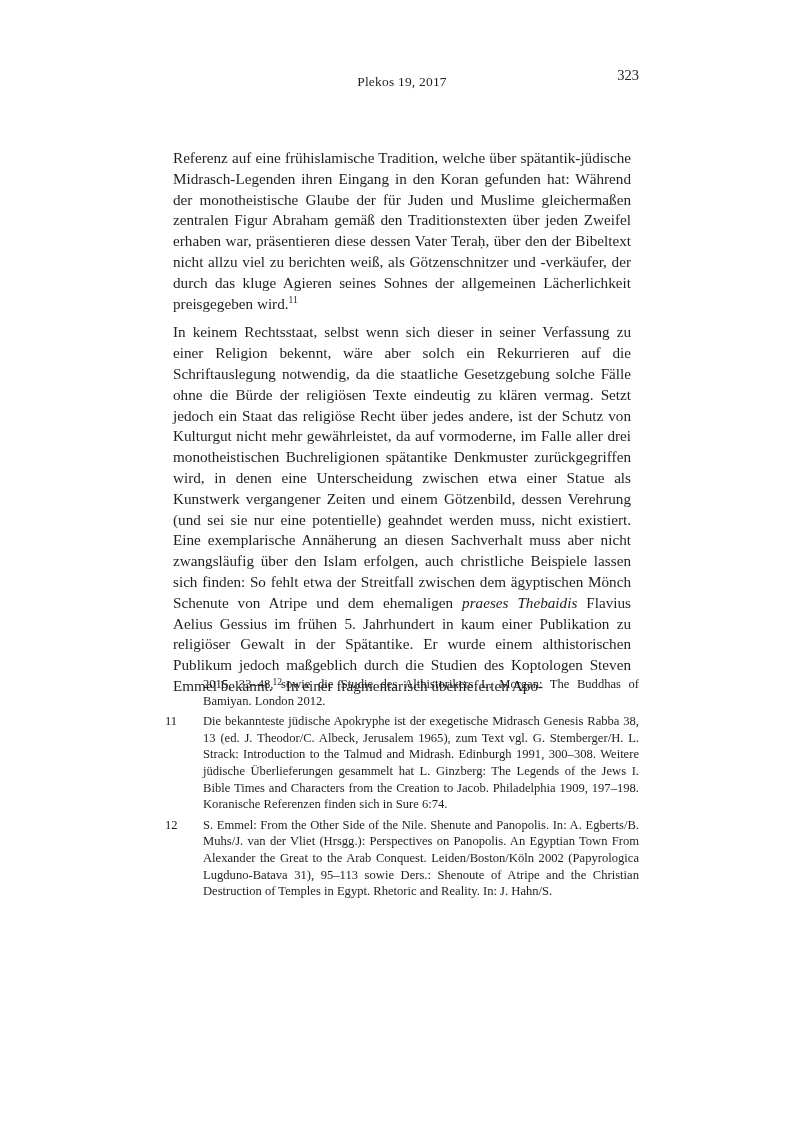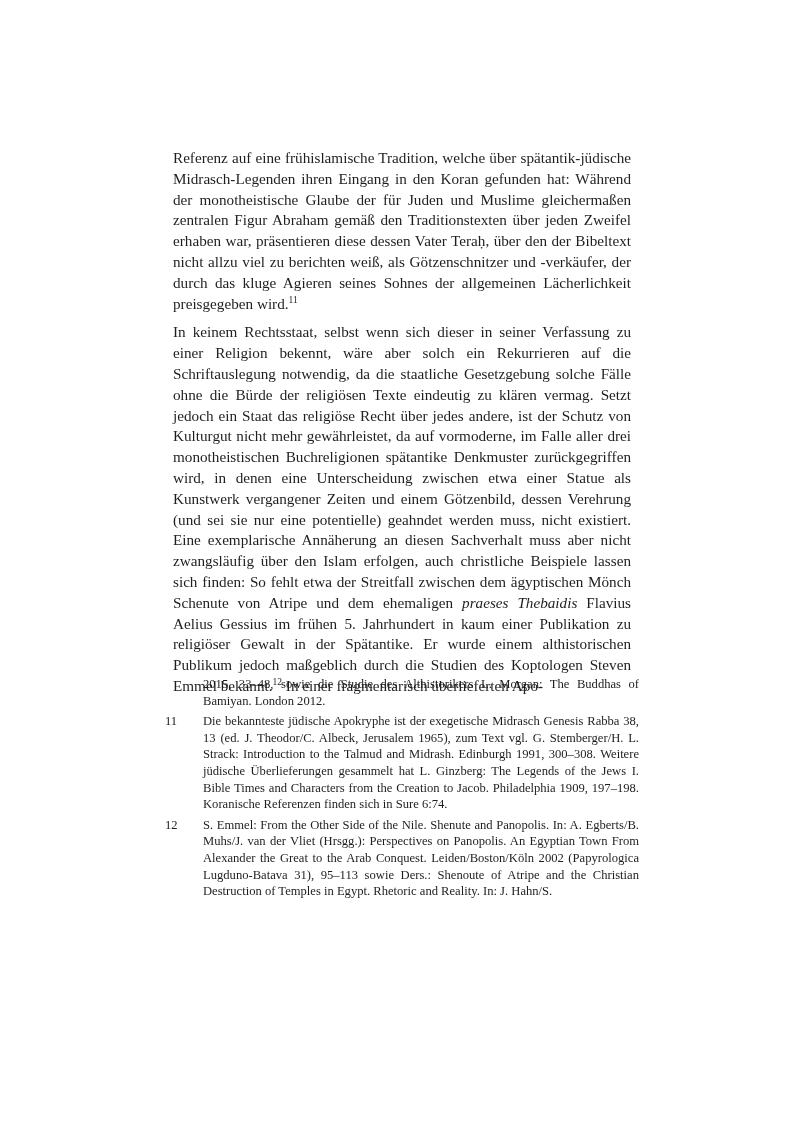--- a/index.html
+++ b/index.html
@@ -75,20 +75,24 @@
     flex: 1;
     text-align: justify;
     hyphens: auto;
   }
 </style>
 </head>
 <body>
 
 <div class="page">
 
+  <header class="page-header">
+    <div class="journal-line">Plekos 19, 2017</div>
+    <div class="page-number">323</div>
+  </header>
 
   <main class="body-text">
     <p class="para"><span>Referenz auf eine frühislamische Tradition, welche über spätantik-jüdische Midrasch-Legenden ihren Eingang in den Koran gefunden hat: Während der monotheistische Glaube der für Juden und Muslime gleichermaßen zentralen Figur Abraham gemäß den Traditionstexten über jeden Zweifel erhaben war, präsentieren diese dessen Vater Teraḥ, über den der Bibeltext nicht allzu viel zu berichten weiß, als Götzenschnitzer und -verkäufer, der durch das kluge Agieren seines Sohnes der allgemeinen Lächerlichkeit preisgegeben wird.</span><sup class="fn-ref">11</sup></p>
     <p class="para para-2"><span>In keinem Rechtsstaat, selbst wenn sich dieser in seiner Verfassung zu einer Religion bekennt, wäre aber solch ein Rekurrieren auf die Schriftauslegung notwendig, da die staatliche Gesetzgebung solche Fälle ohne die Bürde der religiösen Texte eindeutig zu klären vermag. Setzt jedoch ein Staat das religiöse Recht über jedes andere, ist der Schutz von Kulturgut nicht mehr gewährleistet, da auf vormoderne, im Falle aller drei monotheistischen Buchreligionen spätantike Denkmuster zurückgegriffen wird, in denen eine Unterscheidung zwischen etwa einer Statue als Kunstwerk vergangener Zeiten und einem Götzenbild, dessen Verehrung (und sei sie nur eine potentielle) geahndet werden muss, nicht existiert. Eine exemplarische Annäherung an diesen Sachverhalt muss aber nicht zwangsläufig über den Islam erfolgen, auch christliche Beispiele lassen sich finden: So fehlt etwa der Streitfall zwischen dem ägyptischen Mönch Schenute von Atripe und dem ehemaligen </span><em class="latin">praeses Thebaidis</em><span> Flavius Aelius Gessius im frühen 5. Jahrhundert in kaum einer Publikation zu religiöser Gewalt in der Spätantike. Er wurde einem althistorischen Publikum jedoch maßgeblich durch die Studien des Koptologen Steven Emmel bekannt.</span><sup class="fn-ref">12</sup><span> In einer fragmentarisch überlieferten Apo-</span></p>
   </main>
 
   <section class="footnotes">
     <div class="footnote">
       <span class="fn-num"></span>
       <span class="fn-text">2015, 33–48, sowie die Studie des Althistorikers L. Morgan: The Buddhas of Bamiyan. London 2012.</span>

